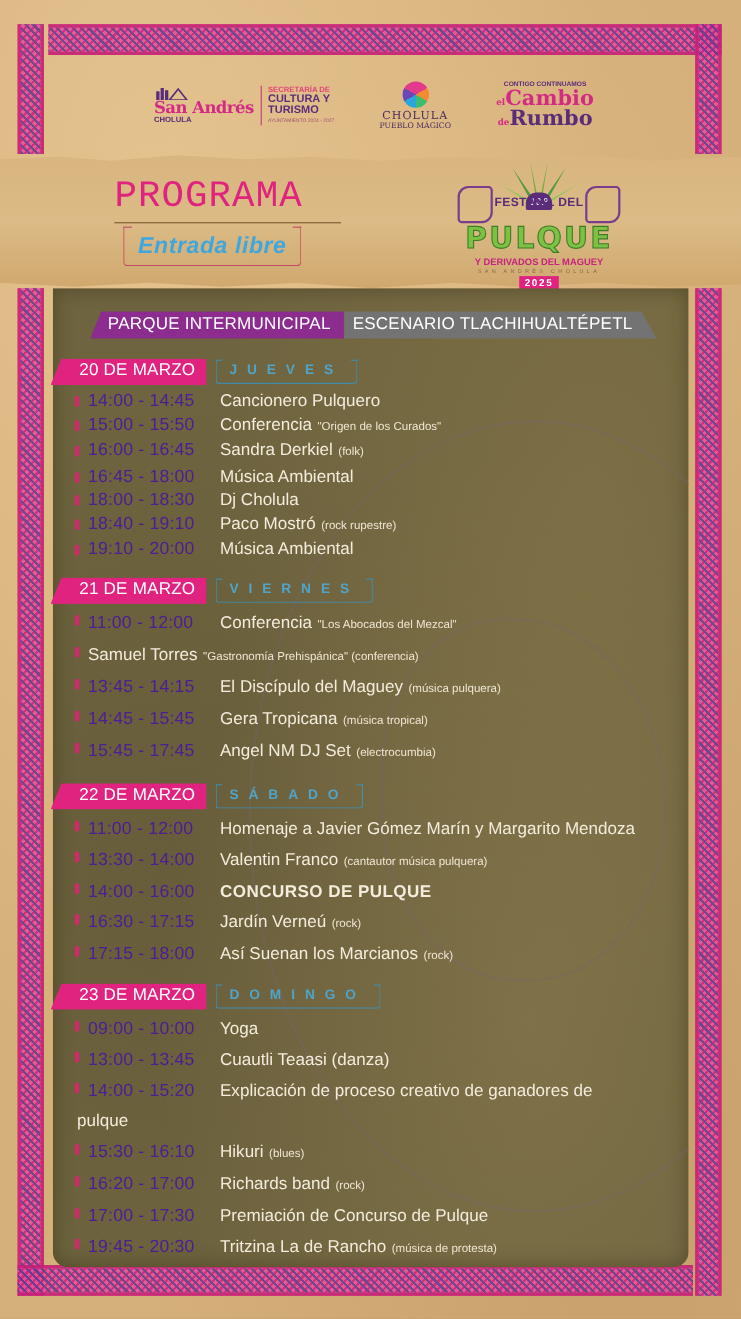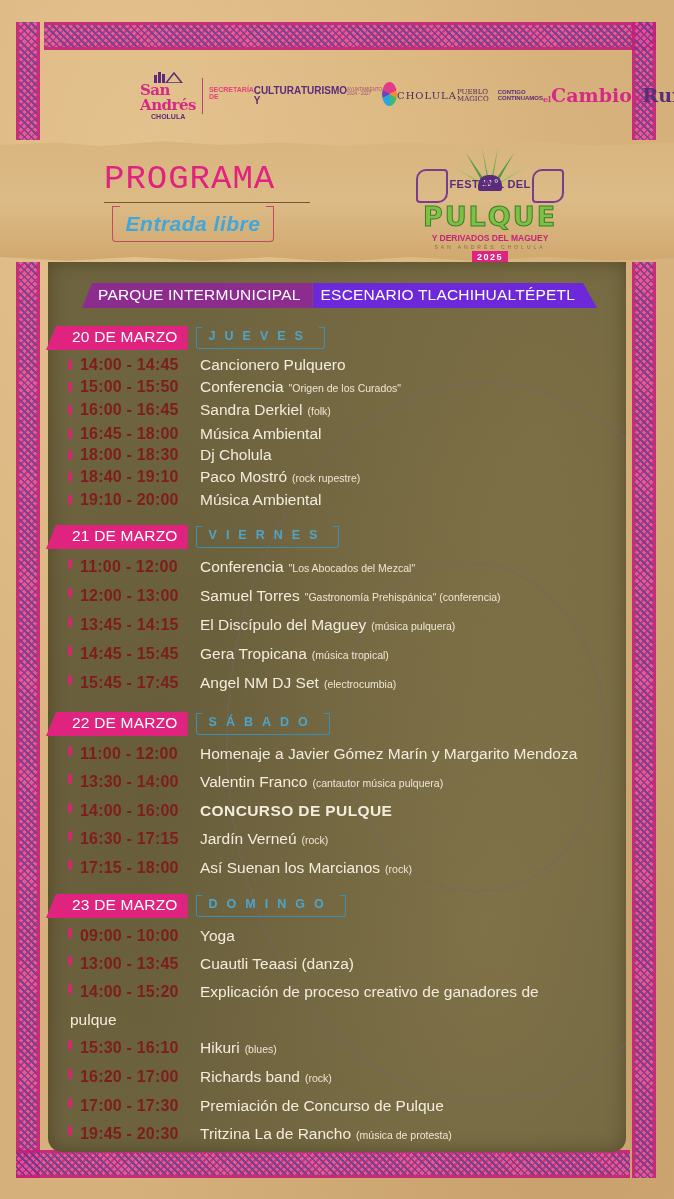--- a/index.html
+++ b/index.html
@@ -37,23 +37,23 @@
   }
   #b-top { left: 44px; right: 18px; top: 22px; }
   #b-bottom { left: 16px; right: 44px; top: 1150px; }
   #b-left-top { left: 16px; top: 22px; height: 118px; }
   #b-right-top { right: 18px; top: 22px; height: 118px; }
   #b-left { left: 16px; top: 262px; height: 916px; }
   #b-right { right: 18px; top: 262px; height: 916px; }
 
   
   .logos { position: absolute; top: 68px; left: 140px; width: 400px; height: 55px; display: flex; align-items: center; justify-content: space-between; }
-  .logo { display: flex; flex-direction: row; line-height: 1; }
+  .logo { display: flex; flex-direction: column; line-height: 1; }
   .logo-sanandres { flex-direction: row; align-items: center; gap: 6px; }
-  .sa-mark { display: flex; flex-direction: column; align-items: center; }
+  .sa-mark { display: flex; flex-direction: column; }
   .sa-name { color: #d42a86; font-family: "DejaVu Serif", serif; font-weight: bold; font-size: 15px; letter-spacing: -0.5px; }
   .sa-sub { color: #5a2c7a; font-size: 7px; font-weight: bold; }
   .sa-sep { width: 1px; height: 36px; background: #c43b7c; }
   .sa-secretaria { color: #e0457a; font-size: 7px; font-weight: bold; }
   .sa-cultura { color: #5a2c7a; font-size: 10px; font-weight: bold; }
   .sa-ayto { color: #a0556e; font-size: 4.5px; margin-top: 2px; }
   .logo-cholula { align-items: center; }
   .pinwheel { width: 24px; height: 24px; border-radius: 50%;
     background: conic-gradient(#e33a8b 0 60deg, #f28a32 60deg 120deg, #3dbb6e 120deg 180deg, #2aa6dd 180deg 240deg, #6a47b5 240deg 300deg, #e33a8b 300deg 360deg);
     margin-bottom: 3px; }
@@ -102,34 +102,34 @@
       radial-gradient(ellipse at 20% 60%, rgba(90,80,50,0.35), transparent 60%);
     border-radius: 0 0 14px 14px;
     box-shadow: inset 0 0 18px rgba(40,30,10,0.4);
     overflow: hidden;
   }
   .panel-swirl { position: absolute; right: -120px; top: 120px; width: 520px; height: 720px; border-radius: 50%; border: 2px solid rgba(120,100,110,0.35); }
   .panel-swirl2 { position: absolute; right: 20px; top: 300px; width: 260px; height: 330px; border-radius: 45% 55% 50% 50%; border: 2px solid rgba(120,100,110,0.3); }
 
   .venue { position: absolute; top: 283px; left: 82px; height: 25px; display: flex; }
   .venue-a { background: #8b2c8e; color: #fff; font-size: 15.5px; padding: 3px 12px 0 16px; clip-path: polygon(10px 0, 100% 0, 100% 100%, 0 100%); letter-spacing: 0.2px; }
-  .venue-b { background: #6d28d9; color: #fff; font-size: 15.5px; padding: 3px 22px 0 8px; clip-path: polygon(0 0, calc(100% - 14px) 0, 100% 100%, 0 100%); letter-spacing: 0.2px; }
+  .venue-b { background: #737373; color: #fff; font-size: 15.5px; padding: 3px 22px 0 8px; clip-path: polygon(0 0, calc(100% - 14px) 0, 100% 100%, 0 100%); letter-spacing: 0.2px; }
 
   .day { position: absolute; left: 46px; width: 580px; }
   .day-head { display: flex; align-items: center; height: 24px; }
   .date-tag { background: #e0237f; color: #fff; font-size: 15.5px; padding: 2px 10px 0 26px; height: 24px; clip-path: polygon(10px 0, 100% 0, 100% 100%, 0 100%); letter-spacing: 0.2px; white-space: nowrap; }
   .weekday { margin-left: 8px; height: 22px; border: 1.5px solid #3d8fb2; border-top: none; border-radius: 0 0 3px 3px; padding: 2px 12px 4px; color: #4fa4c9; font-size: 12.5px; font-weight: bold; letter-spacing: 9px; position: relative; }
   .weekday::before, .weekday::after { content: ""; position: absolute; top: 0; width: 6px; border-top: 1.5px solid #3d8fb2; }
   .weekday::before { left: -1px; }
   .weekday::after { right: -1px; }
 
   .events { margin-top: 4px; }
   .event { position: relative; display: flex; align-items: baseline; color: #f4ecdc; padding-left: 34px; white-space: nowrap; }
   .event::before { content: ""; position: absolute; left: 22px; top: 6px; width: 4px; height: 10px; background: #d2296c; border-radius: 2px; }
-  .time { width: 120px; font-weight: bold; font-size: 16px; color: #7f1d1d; letter-spacing: 0.2px; }
+  .time { width: 120px; font-weight: normal; font-size: 16px; color: #4c1d95; letter-spacing: 0.2px; }
   .title { font-size: 15.5px; margin-left: 0; }
   .note { font-size: 10.5px; margin-left: 5px; color: #efe6d2; }
   .bold-title { font-weight: bold; letter-spacing: 0.4px; }
   .wrap-line { color: #f4ecdc; font-size: 15.5px; padding-left: 24px; }
 </style>
 </head>
 <body>
 
 <div class="border-h" id="b-top"></div>
 <div class="border-v" id="b-left-top"></div>
@@ -255,21 +255,20 @@
     <div class="date-tag">21 DE MARZO</div>
     <div class="weekday">VIERNES</div>
   </div>
   <div class="events" style="line-height:28px">
     <div class="event">
         <span class="time">11:00 - 12:00</span>
         <span class="title">Conferencia</span>
         <span class="note">"Los Abocados del Mezcal"</span>
       </div>
     <div class="event">
-        <span class="time">12:00 - 13:00</span>
         <span class="title">Samuel Torres</span>
         <span class="note">"Gastronomía Prehispánica" (conferencia)</span>
       </div>
     <div class="event">
         <span class="time">13:45 - 14:15</span>
         <span class="title">El Discípulo del Maguey</span>
         <span class="note">(música pulquera)</span>
       </div>
     <div class="event">
         <span class="time">14:45 - 15:45</span>

